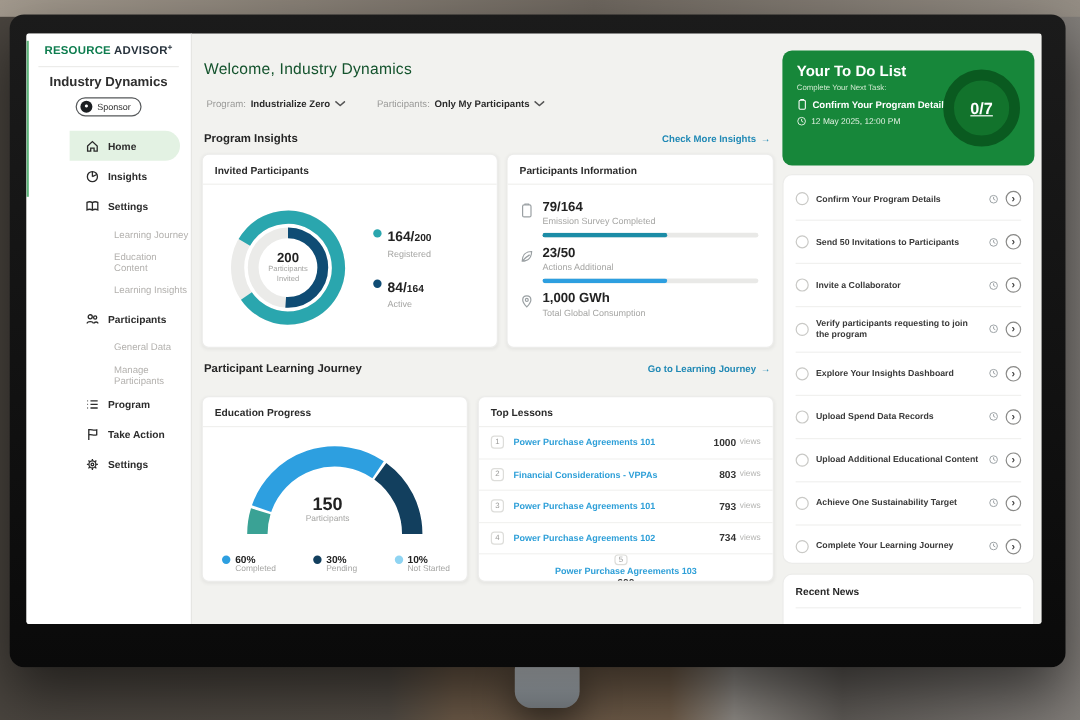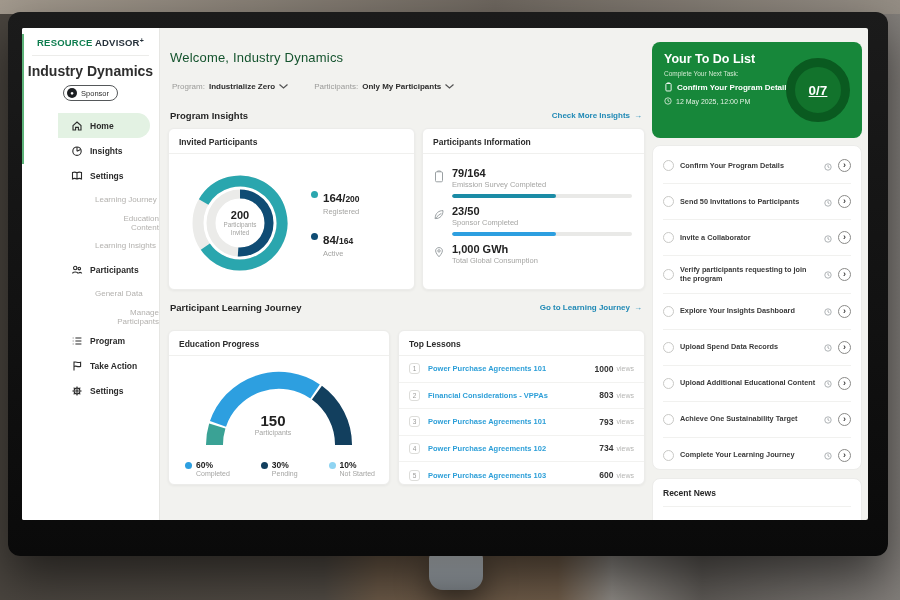--- a/index.html
+++ b/index.html
@@ -9,27 +9,27 @@
   .stand { position:absolute; left:429px; top:548px; width:54px; height:42px; border-radius:10px 10px 14px 14px; background:linear-gradient(180deg,#e9edf0,#aab2b8 60%,#7e8489); box-shadow:0 14px 30px rgba(0,0,0,.5); }
   .monitor { position:absolute; left:8px; top:12px; width:880px; height:544px; background:linear-gradient(180deg,#1b1b1b,#0a0a0a); border-radius:12px; box-shadow:0 22px 48px rgba(0,0,0,.55); }
   .screen { position:absolute; left:14px; top:16px; width:846px; height:492px; background:#f2f2ef; overflow:hidden; border-radius:2px; }
 
   
   .sidebar { position:absolute; left:0; top:0; width:138px; height:492px; background:#fff; border-right:1px solid #e6e6e3; }
   .sidebar-accent { position:absolute; left:0; top:6px; width:2px; height:130px; background:#35a159; opacity:.8; }
   .logo { text-align:center; padding-top:9px; font-size:9.5px; font-weight:bold; letter-spacing:.2px; }
   .logo .lg { color:#0e7d4f; } .logo .ld { color:#27323c; } .logo .lp { color:#27323c; font-size:7px; vertical-align:top; }
   .logo-divider { margin:7px 10px 0 10px; border-top:1px solid #ececea; }
-  .org { text-align:center; margin-top:7px; font-size:14px; font-weight:bold; color:#2e2e2e; }
+  .org { text-align:center; margin-top:7px; font-size:11px; font-weight:bold; color:#2e2e2e; }
   .sponsor { display:flex; align-items:center; gap:4px; width:fit-content; margin:6px auto 0 auto; padding:2px 8px 2px 3px; border:1px solid #55585a; border-radius:10px; font-size:7.5px; color:#2e2e2e; background:#fff; }
   .sponsor-dot { width:10px; height:10px; border-radius:50%; background:#1c1f22; color:#fff; font-size:6px; line-height:10px; text-align:center; }
   .nav { margin-top:12px;padding-left:36px; }
   .nav-item { display:flex; align-items:center; gap:7px; height:25px; padding-left:13px; font-size:8.5px; font-weight:bold; color:#2b2b2b; cursor:pointer; }
   .nav-item.active { background:#e3f2e3; border-radius:0 13px 13px 0; margin-right:9px; }
-  .nav-sub { height:23px; padding-left:37px; font-weight:normal; color:#b3b1ae; font-size:8px; display:flex; align-items:center; cursor:pointer;text-align:right; }
+  .nav-sub { height:23px; padding-left:37px; font-weight:normal; color:#b3b1ae; font-size:8px; display:flex; align-items:center; cursor:pointer; }
   .nav-ic { width:12px; height:12px; flex:0 0 12px; }
   .nav-ic svg { display:block; }
 
   
   .main { position:absolute; left:138px; top:0; width:488px; height:492px; }
   .page-title { position:absolute; left:10px; top:22px; font-size:13px; font-weight:normal; color:#14532d; letter-spacing:.2px; }
   .filters { position:absolute; left:12px; top:54px; display:flex; gap:26px; font-size:8px; color:#9a9a98; align-items:center; }
   .filter { display:flex; align-items:center; gap:4px; }
   .filter b { color:#2c2c2c; font-size:8px; }
   .chev { display:inline-block; }
@@ -75,21 +75,21 @@
   .gauge-center .gv { font-size:15px; font-weight:bold; color:#222; }
   .gauge-center .gl { font-size:7px; color:#a5a5a3; }
   .gauge-legend { display:flex; justify-content:space-between; padding:6px 14px 0 16px; }
   .gl-item { display:flex; gap:4px; }
   .gl-dot { width:7px; height:7px; border-radius:50%; margin-top:2px; }
   .gl-val { font-size:8.5px; font-weight:bold; color:#222; }
   .gl-lab { font-size:7px; color:#a5a5a3; }
 
   
   .lesson { display:flex; align-items:center; padding:0 10px; height:26.5px; border-bottom:1px solid #f2f2f0; }
-  .lesson:last-child { border-bottom:none; }
+  .lesson:last-child { border-bottom:none;flex-direction:column; }
   .rank { width:11px; height:11px; border:1px solid #ddddda; border-radius:3px; font-size:6.5px; color:#9a9a98; display:flex; align-items:center; justify-content:center; margin-right:8px; }
   .l-title { flex:1; font-size:7.5px; font-weight:bold; color:#2d9fd8; cursor:pointer; }
   .l-views { font-size:8.5px; font-weight:bold; color:#333; }
   .l-suffix { font-size:7px; color:#b5b5b3; margin-left:3px; }
 
   
   .rightpanel { position:absolute; left:630px; top:0; width:210px; height:492px; }
   .green-card { position:absolute; left:0; top:14px; width:210px; height:96px; background:#17873a; border-radius:8px; color:#fff; padding:10px 12px; }
   .gc-title { font-size:12.5px; font-weight:bold; }
   .gc-sub { font-size:6.5px; color:#cfe9cf; margin-top:4px; }
@@ -287,21 +287,21 @@
                     <div class="bar-fill" style="background: rgb(27, 140, 166); width: 58%;"></div>
                   </div>
               </div>
             </div>
             <div class="info-row">
               <span class="info-ic"><svg width="12" height="13" viewBox="0 0 12 13" fill="none" stroke="#9aa0a3" stroke-width="1">
                     <path d="M2.2 10.6 C2.2 4.8 6 2.6 10 2.6 C10 7.4 7.2 10.6 2.2 10.6 Z M2.2 10.6 C4.4 8 6.6 6.4 8.4 5.4"></path>
                   </svg></span>
               <div class="info-body">
                 <div class="info-val">23/50</div>
-                <div class="info-lab">Sponsor Completed</div>
+                <div class="info-lab">Actions Additional</div>
                 <div class="bar">
                     <div class="bar-fill" style="background: rgb(45, 159, 224); width: 58%;"></div>
                   </div>
               </div>
             </div>
             <div class="info-row">
               <span class="info-ic"><svg width="12" height="13" viewBox="0 0 12 13" fill="none" stroke="#9aa0a3" stroke-width="1">
                     <path d="M6 1.6 C3.9 1.6 2.6 3.1 2.6 4.9 C2.6 7.1 6 10.8 6 10.8 C6 10.8 9.4 7.1 9.4 4.9 C9.4 3.1 8.1 1.6 6 1.6 Z"></path>
                     <circle cx="6" cy="4.9" r="1.2"></circle>
                   </svg></span>

